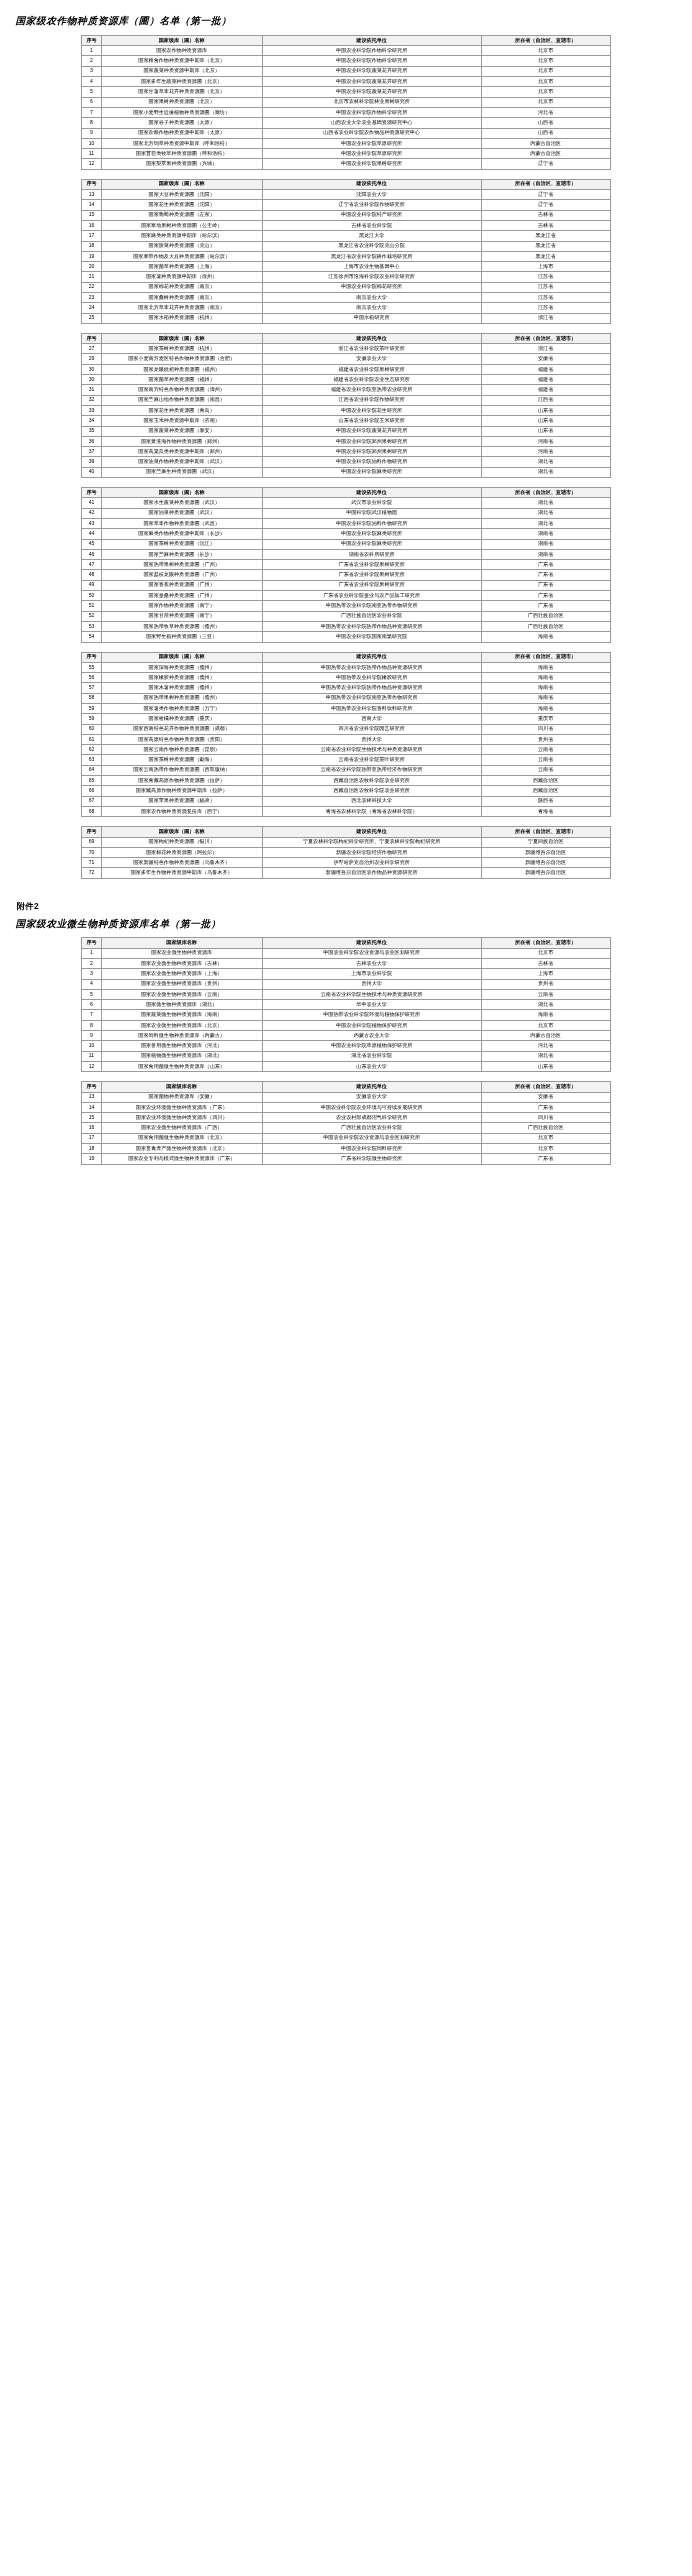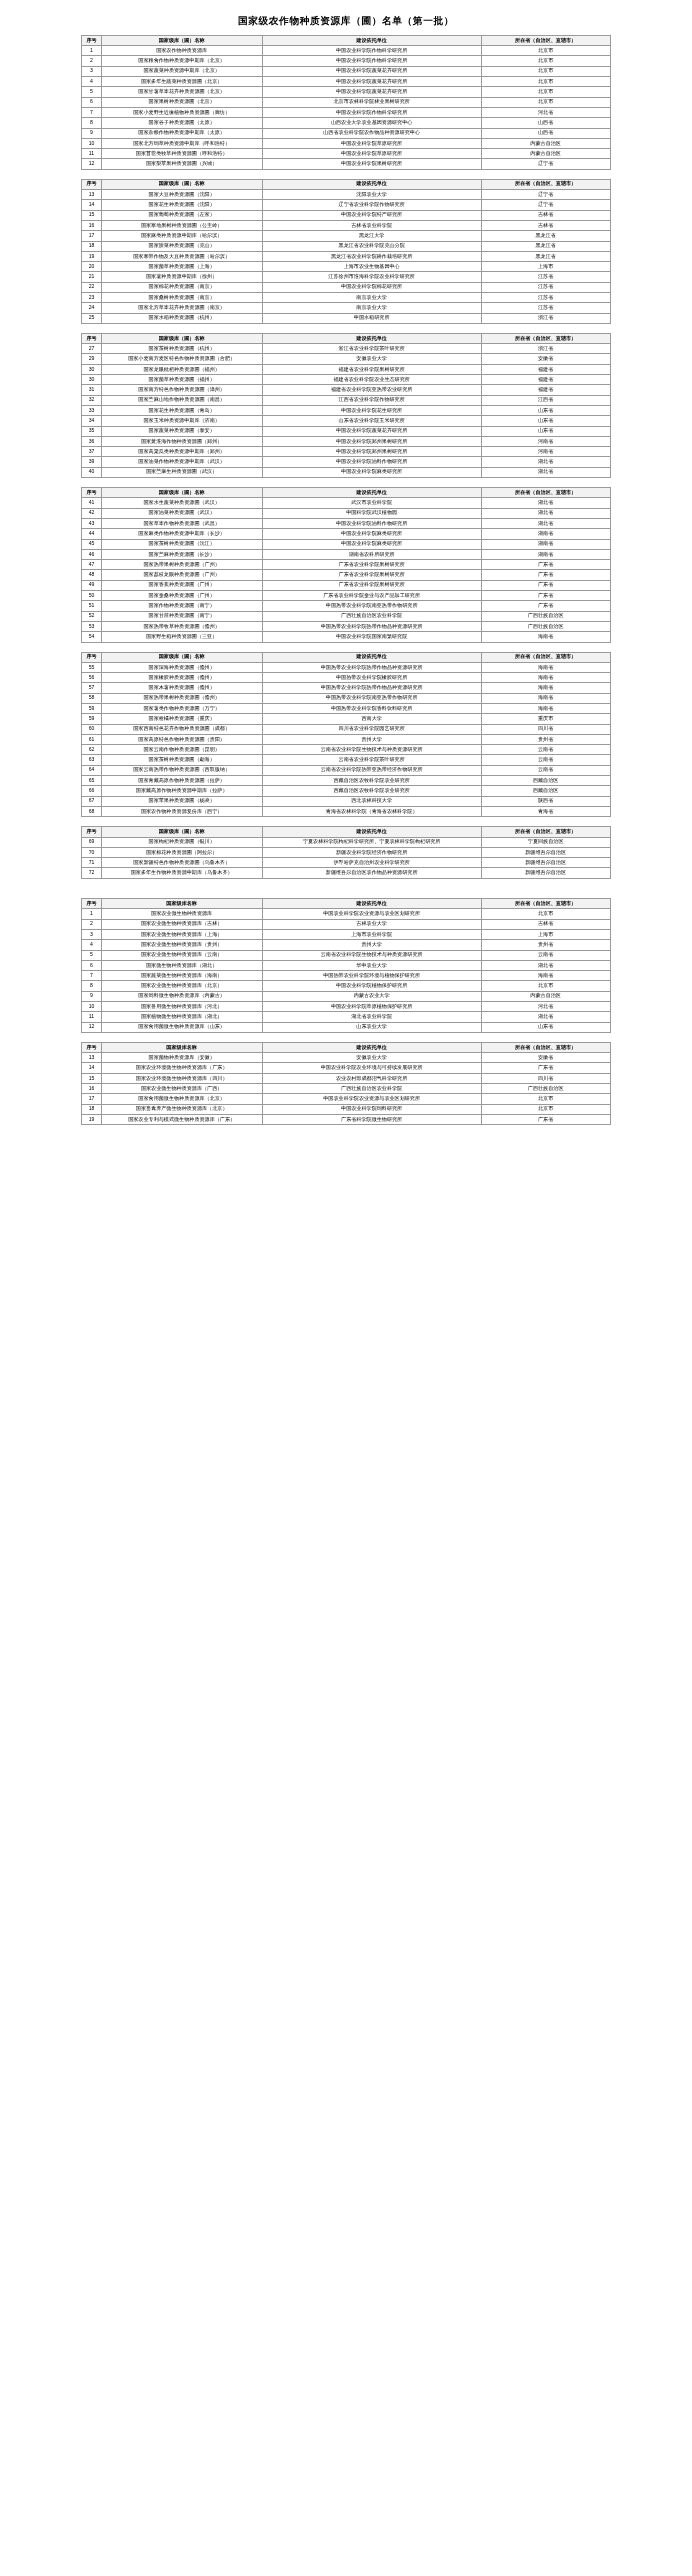--- a/index.html
+++ b/index.html
@@ -14,25 +14,25 @@
     width: 692px;
     padding: 11.6px 15.4px 26px 15.4px;
   }
   .attachment-label {
     font-size: 8.4px;
     font-weight: bold;
     margin: 2.6px 0 6.4px 1.3px;
     letter-spacing: 0.3px;
   }
   .doc-title {
-    text-align: center;
     font-size: 9.7px;
     font-weight: bold;
     letter-spacing: 0.6px;
     margin: 3.9px 0 6.4px 0;
+    font-style: italic;
   }
   table.grid {
     border-collapse: collapse;
     width: 528px;
     margin: 0 auto 9px auto;
     table-layout: fixed;
   }
   table.grid th, table.grid td {
     border: 0.6px solid #9a9a9a;
     font-size: 5.1px;
@@ -607,20 +607,22 @@
               <td>新疆维吾尔自治区农作物品种资源研究所</td>
               <td>新疆维吾尔自治区</td>
             </tr>
           </tbody>
         </table>
       </div>
     </div>
 
   <div class="spacer-lg"></div>
 
+  <div class="attachment-label">附件2</div>
+  <div class="doc-title">国家级农业微生物种质资源库名单（第一批）</div>
 
   <div id="a2-tables">
       <div class="tbl-block">
         <table class="grid">
           <colgroup>
             <col class="c-no">
             <col class="c-name">
             <col class="c-unit">
             <col class="c-prov">
           </colgroup>

